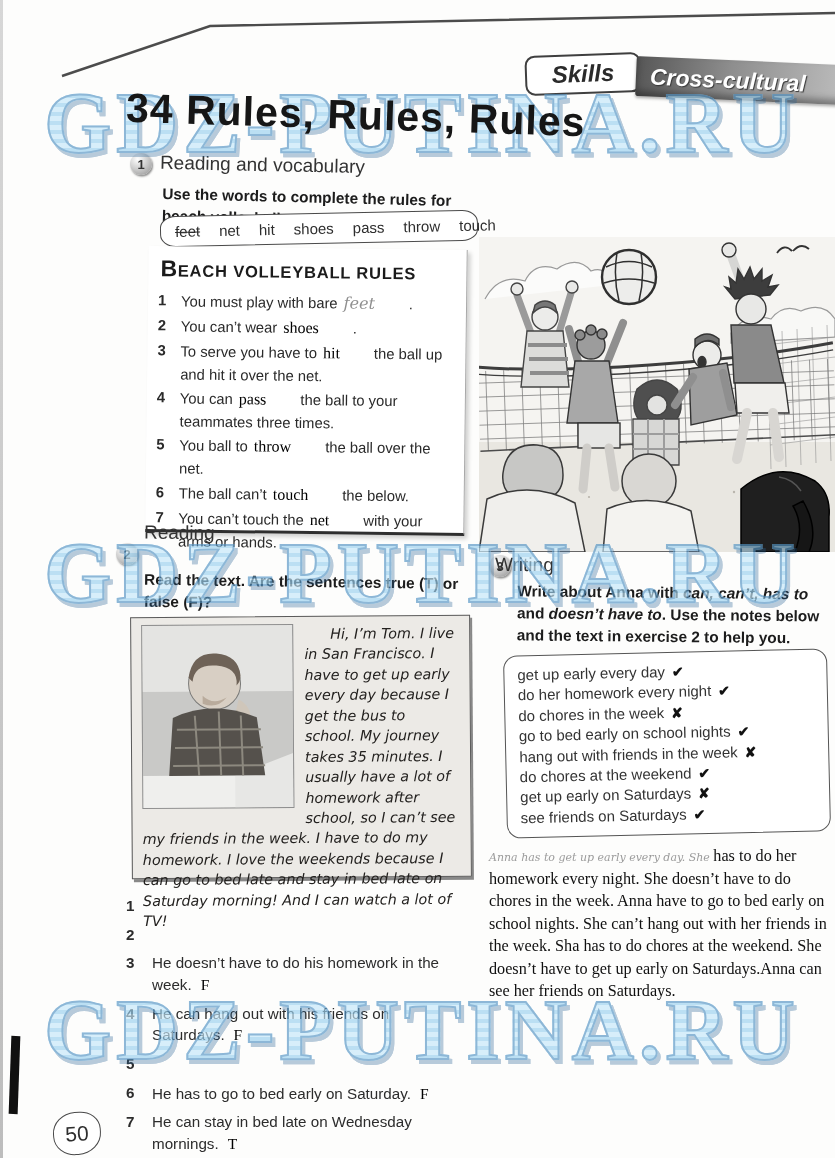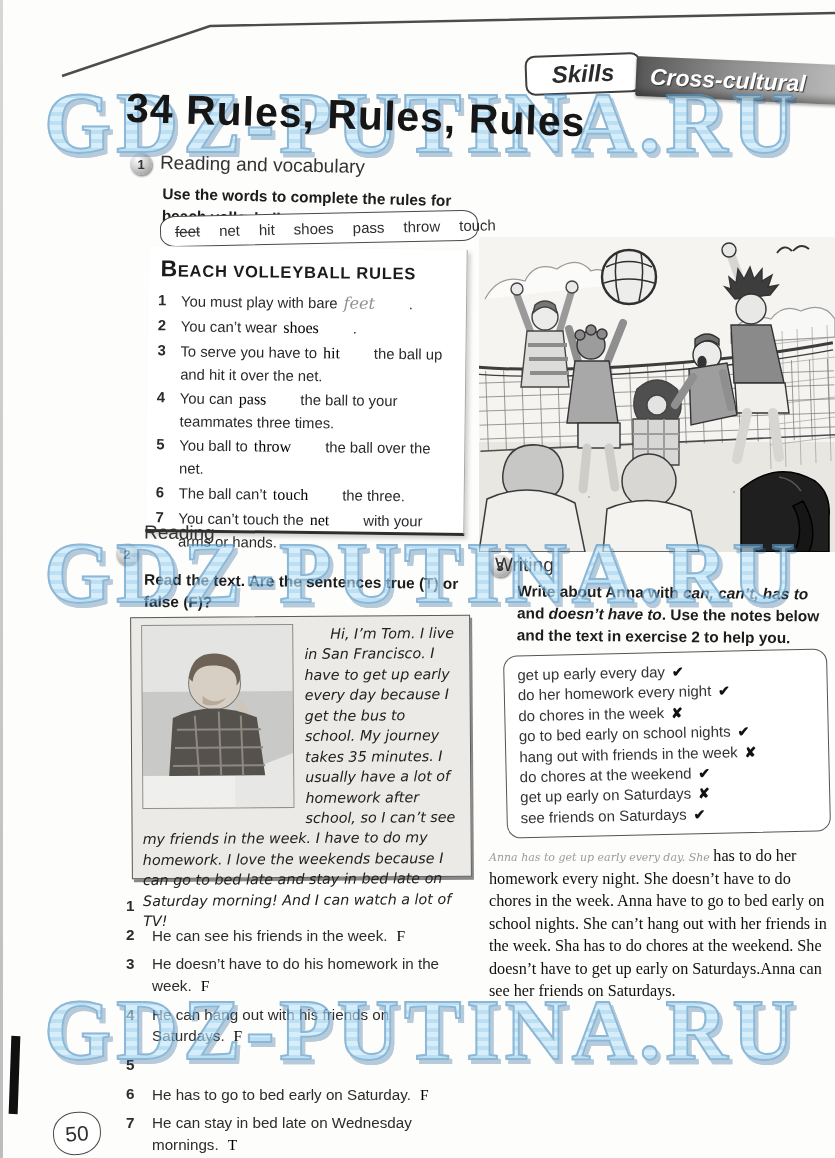--- a/index.html
+++ b/index.html
@@ -131,21 +131,21 @@
     <div class="rule">
       <span class="rnum">4</span>
       <span><span>You can</span><span class="ans">pass</span><span>the ball to your teammates three times.</span></span>
     </div>
     <div class="rule">
       <span class="rnum">5</span>
       <span><span>You ball to</span><span class="ans">throw</span><span>the ball over the net.</span></span>
     </div>
     <div class="rule">
       <span class="rnum">6</span>
-      <span><span>The ball can’t</span><span class="ans">touch</span><span>the three.</span></span>
+      <span><span>The ball can’t</span><span class="ans">touch</span><span>the below.</span></span>
     </div>
     <div class="rule">
       <span class="rnum">7</span>
       <span><span>You can’t touch the</span><span class="ans">net</span><span>with your arms or hands.</span></span>
     </div>
   </div>
 
   <svg class="volley" viewBox="0 0 356 315">
     <rect width="356" height="315" fill="#f5f4f1"></rect>
     <rect y="205" width="356" height="110" fill="#e9e7e1"></rect>
@@ -313,21 +313,20 @@
     </svg>
     <div class="tom-text">Hi, I’m Tom. I live in San Francisco. I have to get up early every day because I get the bus to school. My journey takes 35 minutes. I usually have a lot of homework after school, so I can’t see my friends in the week. I have to do my homework. I love the weekends because I can go to bed late and stay in bed late on Saturday morning! And I can watch a lot of TV!</div>
   </div>
 
   <div class="questions">
     <div class="q">
       <span class="qnum">1</span>
     </div>
     <div class="q">
       <span class="qnum">2</span>
-      <span><span>He can see his friends in the week.</span><span class="tf">F</span></span>
     </div>
     <div class="q">
       <span class="qnum">3</span>
       <span><span>He doesn’t have to do his homework in the week.</span><span class="tf">F</span></span>
     </div>
     <div class="q">
       <span class="qnum">4</span>
       <span><span>He can hang out with his friends on Saturdays.</span><span class="tf">F</span></span>
     </div>
     <div class="q">

